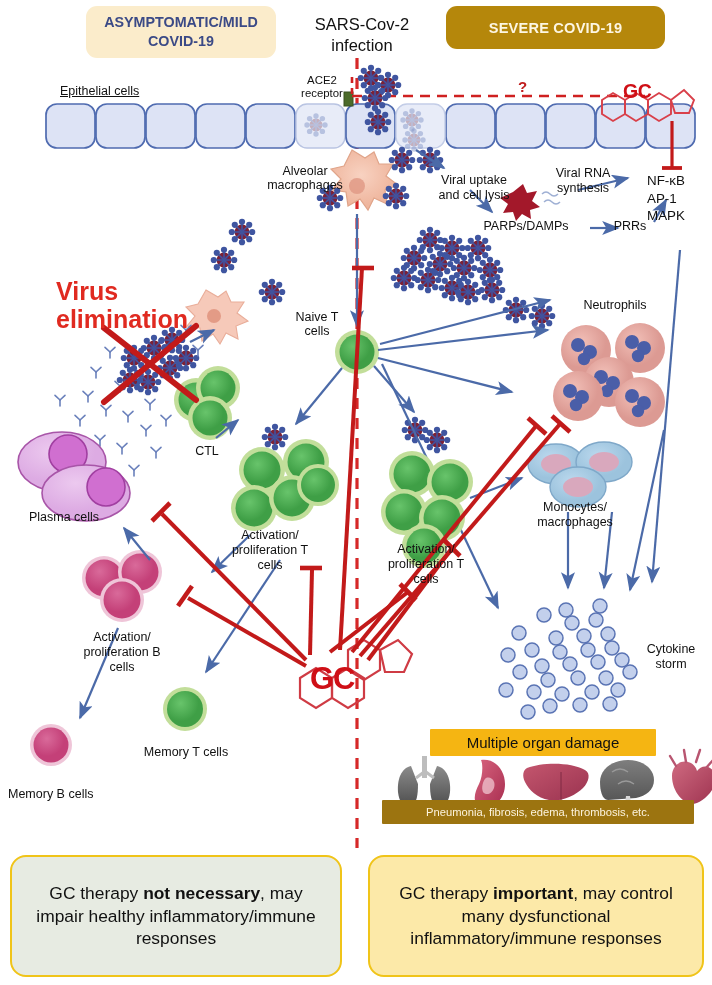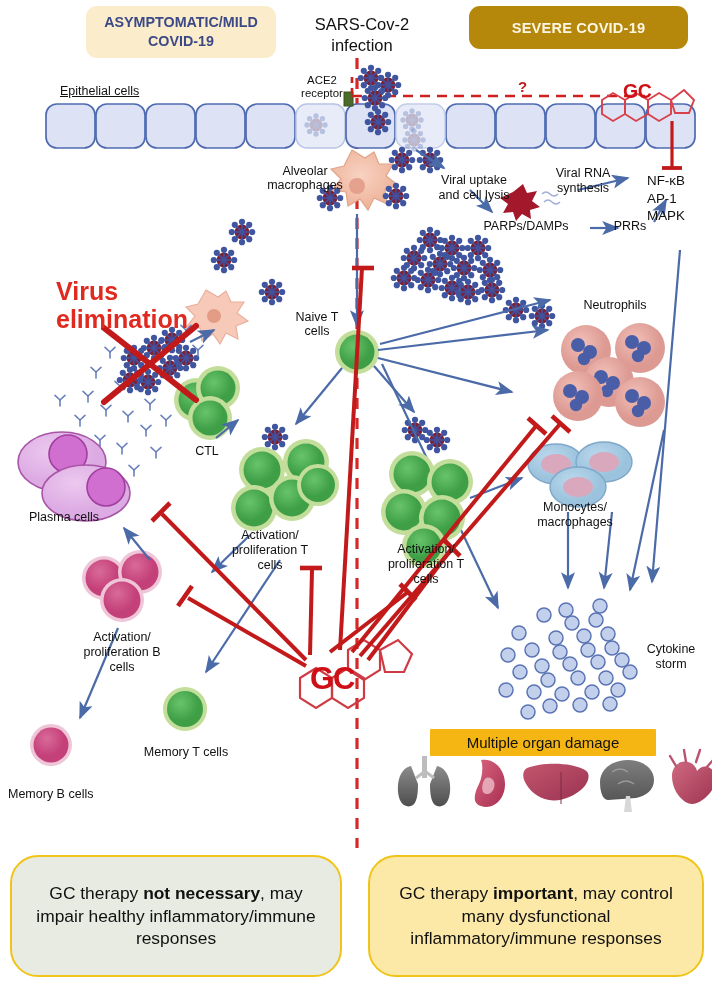--- a/index.html
+++ b/index.html
@@ -9,26 +9,26 @@
   .lbl.l{text-align:left;}
   svg{position:absolute;left:0;top:0;overflow:visible;}
   #stage{position:absolute;left:0;top:0;width:712px;height:985px;}
 
   
   .banner{position:absolute;display:flex;align-items:center;justify-content:center;
           text-align:center;border-radius:11px;box-sizing:border-box;}
   #banner-mild{left:86px;top:6px;width:190px;height:52px;background:#fbeccb;
                color:#3b4a86;font-size:14.3px;font-weight:600;line-height:1.35;}
   #banner-severe{left:446px;top:6px;width:219px;height:43px;background:#b5870b;
-                 color:#fdf6e3;font-size:14.6px;font-weight:600;letter-spacing:.2px;margin-left:23px;}
+                 color:#fdf6e3;font-size:14.6px;font-weight:600;letter-spacing:.2px;}
   #title-infection{left:292px;top:14px;width:140px;font-size:16.5px;line-height:1.25;
                    color:#111;text-align:center;font-weight:400;}
 
   
-  .concl{position:absolute;box-sizing:border-box;border-radius:28px;display:flex;
+  .concl{position:absolute;box-sizing:border-box;border-radius:16px;display:flex;
          align-items:center;justify-content:center;text-align:center;
          font-size:17.4px;line-height:1.3;padding:12px 12px;}
   #concl-left{left:10px;top:855px;width:332px;height:122px;background:#e7ebe2;
               border:2.5px solid #f0c419;color:#111;}
   #concl-right{left:368px;top:855px;width:336px;height:122px;background:#fce9a8;
                border:2.5px solid #f0c419;color:#111;}
   .concl b{font-weight:700;}
 
   
   #organ-banner{left:430px;top:729px;width:226px;height:27px;background:#f5b512;
@@ -600,20 +600,21 @@
   <div class="lbl" style="left:574px;top:298px;width:82px;">Neutrophils</div>
 
   <div class="lbl" style="left:528px;top:500px;width:94px;line-height:1.18;">Monocytes/ macrophages</div>
 
   <div class="lbl" style="left:634px;top:642px;width:74px;line-height:1.18;">Cytokine storm</div>
 
   <div id="gc-center-text" class="gctext">GC</div>
 
   <div id="organ-banner">Multiple organ damage</div>
 
+  <div id="organ-sub">Pneumonia, fibrosis, edema, thrombosis, etc.</div>
 
   <div class="concl" id="concl-left">
     <div>
       <span>GC therapy </span><b>not necessary</b><span>, may impair healthy inflammatory/immune responses</span>
     </div>
   </div>
 
   <div class="concl" id="concl-right">
     <div>
       <span>GC therapy </span><b>important</b><span>, may control many dysfunctional inflammatory/immune responses</span>

